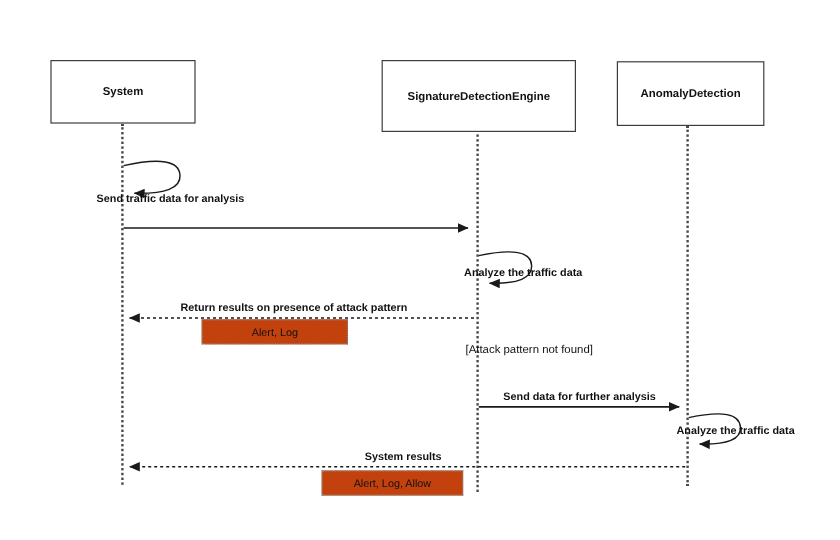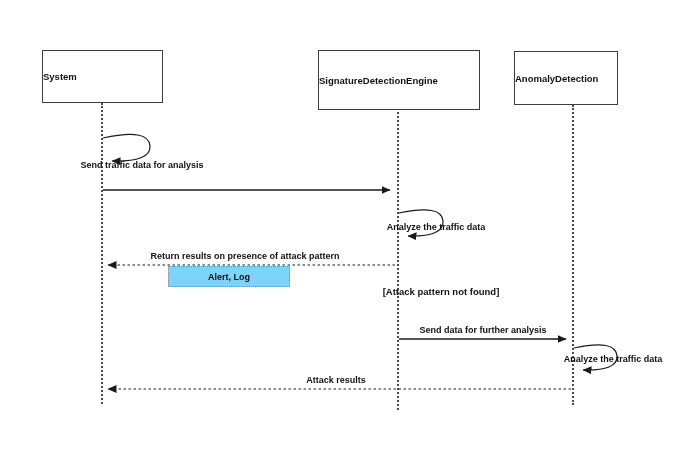--- a/index.html
+++ b/index.html
@@ -14,29 +14,30 @@
     height: 450px;
     background: #ffffff;
     overflow: hidden;
   }
   .actor-box {
     position: absolute;
     border: 1.3px solid #3d3d3d;
     background: #ffffff;
     display: flex;
     align-items: center;
+    justify-content: center;
     font-size: 9.5px;
     font-weight: 700;
     color: #111111;
     box-sizing: border-box;
     z-index: 3;
   }
   .actor-system   { left: 42px;  top: 50px; width: 121px; height: 53px; }
   .actor-sig      { left: 318px; top: 50px; width: 162px; height: 60px; }
-  .actor-anomaly  { left: 514px; top: 51px; width: 104px; height: 54px; }
+  .actor-anomaly  { left: 514px; top: 51px; width: 123px; height: 54px; }
 
   .lifeline {
     position: absolute;
     width: 0;
     border-left: 2px dotted #4a4a4a;
     z-index: 1;
   }
   .lifeline-system  { left: 101px; top: 103px; height: 301px; }
   .lifeline-sig     { left: 397px; top: 104px; height: 306px; }
   .lifeline-anomaly { left: 572px; top: 105px; height: 300px; }
@@ -55,34 +56,34 @@
     font-size: 9px;
     font-weight: 700;
     color: #111111;
     z-index: 4;
   }
   .guard-label {
     position: absolute;
     transform: translateX(-50%);
     white-space: nowrap;
     font-size: 9.5px;
-    font-weight: 700;
+    font-weight: 400;
     color: #111111;
     z-index: 4;
     padding-left: 32px;
   }
   .note-box {
     position: absolute;
     border: 1px dotted #8a8a8a;
-    background: #7dd3fc;
+    background: #c2410c;
     display: flex;
     align-items: center;
     justify-content: center;
     font-size: 9px;
-    font-weight: 700;
+    font-weight: 400;
     color: #111111;
     box-sizing: border-box;
     z-index: 4;
   }
   .note-alert-log       { left: 168px; top: 266px; width: 122px; height: 21px; }
   .note-alert-log-allow { left: 268px; top: 392px; width: 118px; height: 21px; }
 
   
   .lbl-send-traffic   { left: 142px; top: 160px; }
   .lbl-check-traffic  { left: 246px; top: 177px; }
@@ -132,21 +133,24 @@
     <path d="M 574 348 Q 616 339 617 356 Q 618 371 583 370" fill="none" stroke="#1a1a1a" stroke-width="1.2" marker-end="url(#arr)"></path>
 
     <line x1="571" y1="389" x2="108" y2="389" stroke="#1a1a1a" stroke-width="1.2" stroke-dasharray="2.5 2.5" marker-end="url(#arr)"></line>
   </svg>
 
   <div class="msg-label lbl-send-traffic">Send traffic data for analysis</div>
   <div class="msg-label lbl-analyze-sig">Analyze the traffic data</div>
   <div class="msg-label lbl-return-results-pattern">Return results on presence of attack pattern</div>
   <div class="msg-label lbl-send-further">Send data for further analysis</div>
   <div class="msg-label lbl-analyze-anom">Analyze the traffic data</div>
-  <div class="msg-label lbl-return-results">Attack results</div>
+  <div class="msg-label lbl-return-results">System results</div>
 
   <div class="guard-label lbl-guard">[Attack pattern not found]</div>
 
   <div class="note-box note-alert-log">
     <span>Alert, Log</span>
   </div>
+  <div class="note-box note-alert-log-allow">
+    <span>Alert, Log, Allow</span>
+  </div>
 
 </div>
 
 </body></html>

